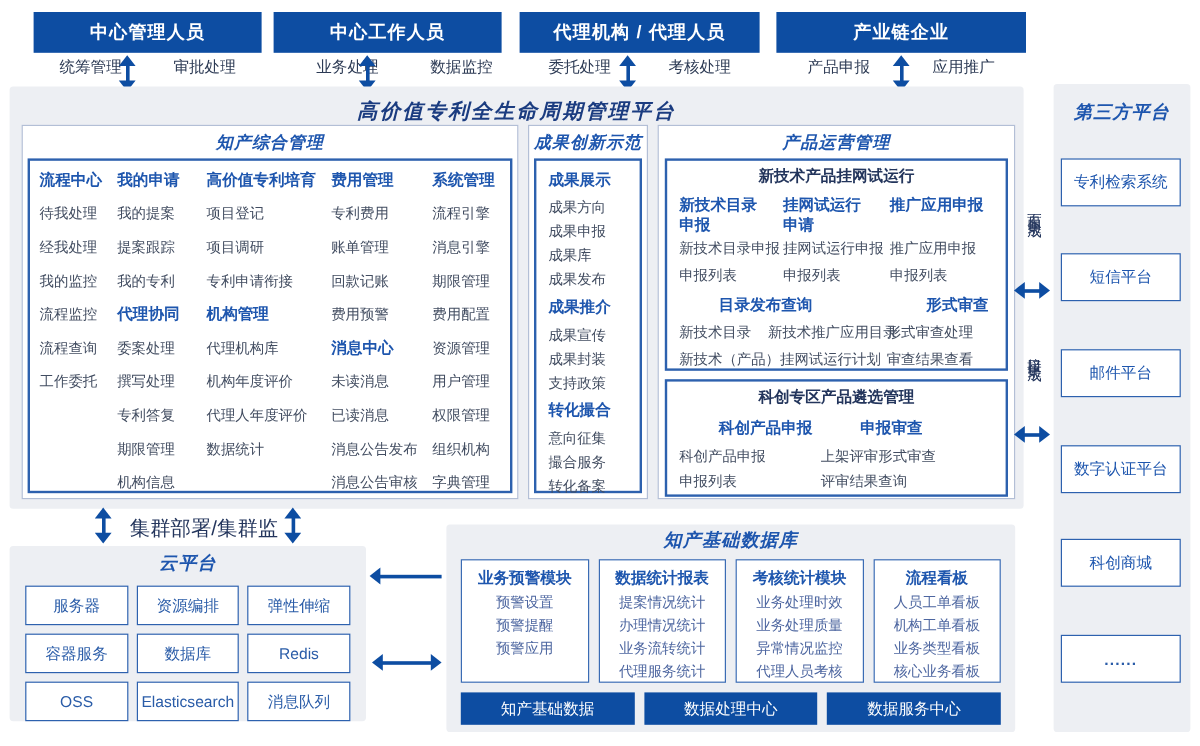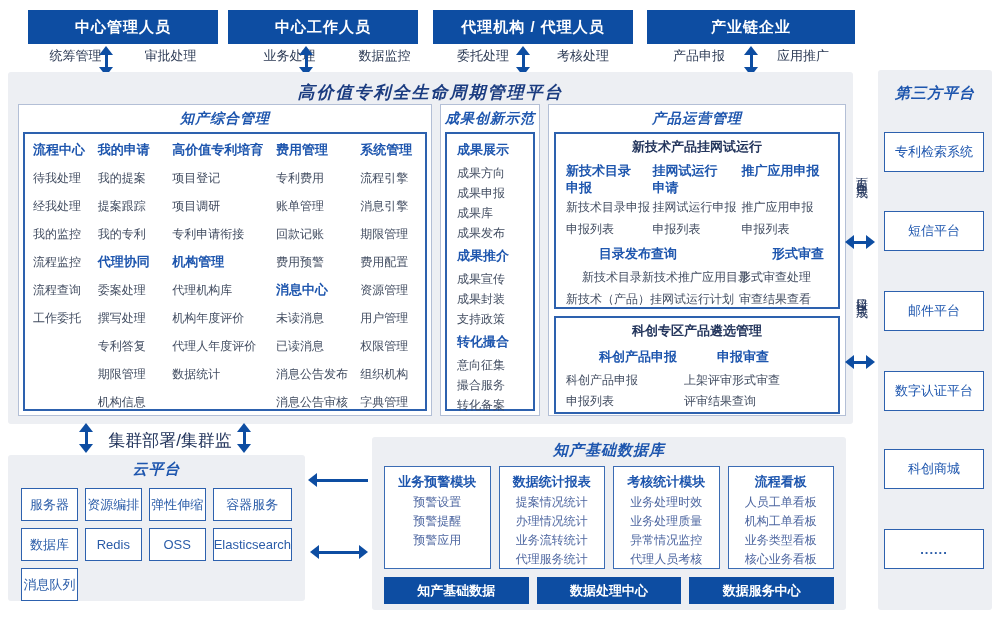--- a/index.html
+++ b/index.html
@@ -65,43 +65,43 @@
   .ops-sub{border:2px solid var(--bstrong);background:#fff;}
   #ops-sub1{height:177px;}
   #ops-sub2{flex:1;}
   .sub-title{height:26px;line-height:26px;text-align:center;font-size:13px;font-weight:bold;color:var(--dark);}
   .trio{display:grid;grid-template-columns:33% 34% 33%;padding:0 10px;}
   .trio-h{font-size:13px;font-weight:bold;color:var(--blue2);line-height:17px;min-height:36px;padding-top:2px;}
   .trio-h.wrap2{width:5.6em;}
   .trio-i,.duo-i{font-size:12px;color:var(--item);line-height:22px;white-space:nowrap;}
   .duo{display:grid;grid-template-columns:66% 34%;padding:2px 10px 0;}
   .duo-h{height:24px;line-height:24px;font-size:13px;font-weight:bold;color:var(--blue2);white-space:nowrap;margin-left:33px;}
-  .cat-row{display:flex;margin-left:16px;}
+  .cat-row{display:flex;gap:14px;}
   .duo2{display:grid;grid-template-columns:45% 55%;padding:0 10px;}
   .duo2 .duo-h{height:26px;line-height:26px;}
   .duo2 .duo-i{line-height:21px;}
 
   
   .cluster-label{position:absolute;left:100px;top:429px;width:140px;text-align:center;font-size:17px;color:var(--dark);}
 
   
   #cloud-box{position:absolute;left:8px;top:455px;width:297px;height:146px;background:var(--gray);border-radius:3px;}
   .cloud-title{padding-top:5px;height:27px;text-align:center;font-size:15px;font-weight:bold;font-style:italic;color:var(--blue2);letter-spacing:1px;}
-  .cloud-grid{display:grid;grid-template-columns:1fr 1fr 1fr 1fr;gap:7px;margin:6px 13px 0;}
+  .cloud-grid{display:grid;grid-template-columns:1fr 1fr 1fr;gap:7px;margin:6px 13px 0;}
   .cloud-cell{height:33px;background:#fff;border:1.5px solid var(--bstrong);display:flex;align-items:center;justify-content:center;font-size:13px;color:#2a5ca8;}
 
   
   #db-box{position:absolute;left:372px;top:437px;width:474px;height:173px;background:var(--gray);border-radius:3px;}
   .db-title{padding-top:4px;height:26px;text-align:center;font-size:15px;font-weight:bold;font-style:italic;color:var(--blue2);letter-spacing:1px;}
   .db-modules{display:flex;gap:8px;margin:3px 12px 0;}
   .db-module{flex:1;height:103px;background:#fff;border:1.5px solid #3b6cb4;padding-top:3px;}
   .mod-h{height:23px;line-height:23px;text-align:center;font-size:13px;font-weight:bold;color:var(--blue2);white-space:nowrap;}
   .mod-i{line-height:19px;text-align:center;font-size:12px;color:var(--item-blue);white-space:nowrap;}
   .db-buttons{display:flex;gap:8px;margin:8px 12px 0;}
-  .db-btn{flex:1;height:27px;background:var(--blue);color:#fff;font-size:13px;font-weight:bold;display:flex;align-items:center;justify-content:center;white-space:nowrap;}
+  .db-btn{flex:1;height:27px;background:var(--blue);color:#fff;font-size:13px;font-weight:normal;display:flex;align-items:center;justify-content:center;white-space:nowrap;}
 
   
   #tp-box{position:absolute;left:878px;top:70px;width:114px;height:540px;background:var(--gray);border-radius:3px;}
   .tp-title{padding-top:14px;text-align:center;font-size:15px;font-weight:bold;font-style:italic;color:var(--blue2);letter-spacing:1px;}
   .tp-items{position:absolute;left:0;top:0;right:0;bottom:0;}
   .tp-item{position:absolute;left:6px;width:100px;height:40px;background:#fff;border:1.5px solid var(--bstrong);
     display:flex;align-items:center;justify-content:center;font-size:13px;color:var(--blue2);white-space:nowrap;}
   .tp-item:nth-of-type(1){top:62px;}
   .tp-item:nth-of-type(2){top:141px;}
   .tp-item:nth-of-type(3){top:221px;}

